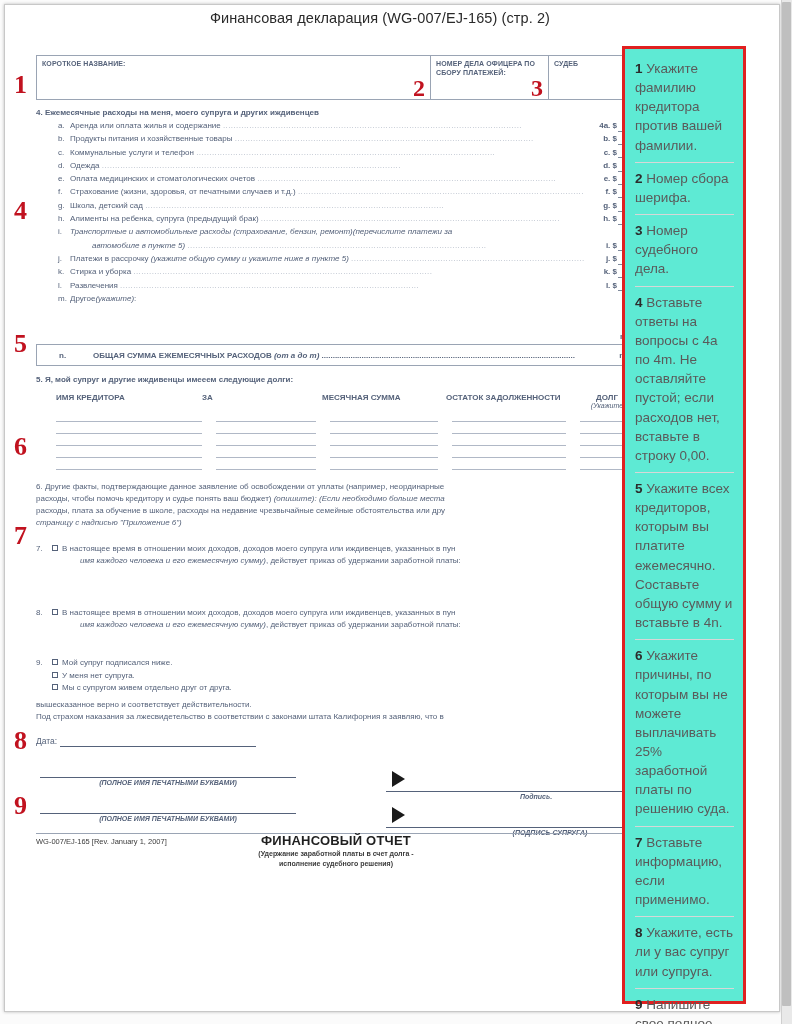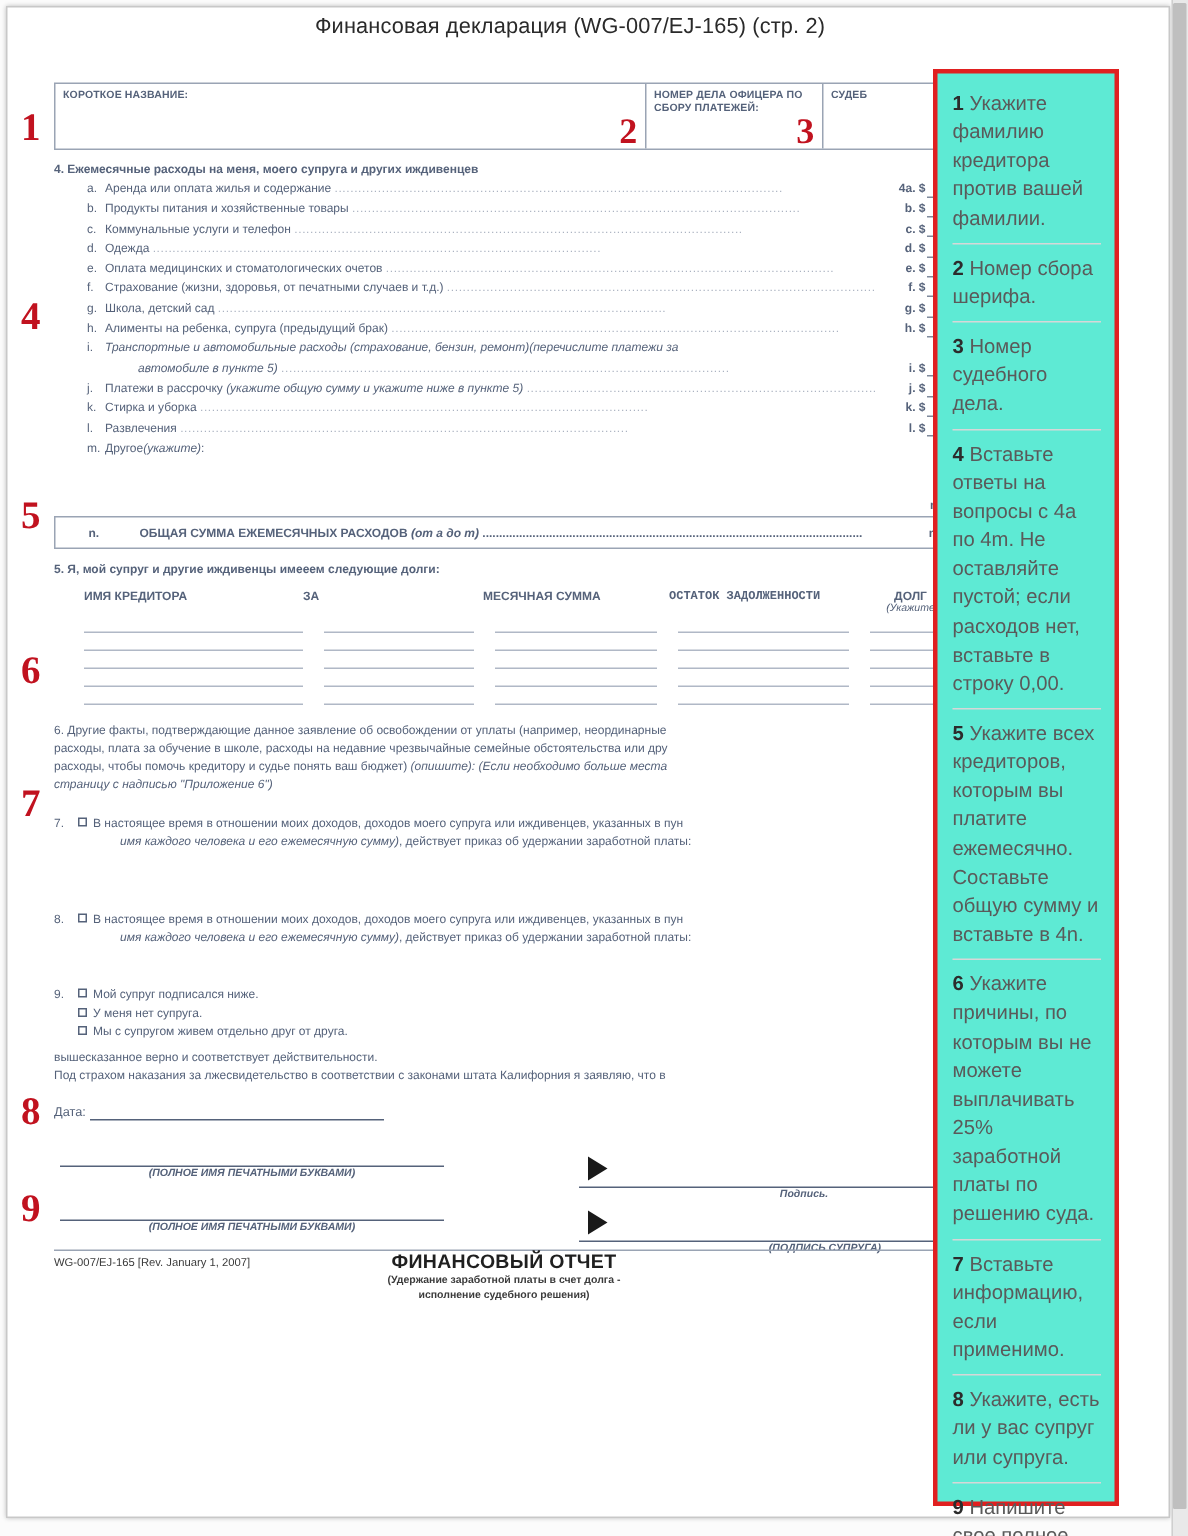--- a/index.html
+++ b/index.html
@@ -190,21 +190,21 @@
   .debt-head {
     display: flex;
     margin-top: 9px;
     font-size: 8px;
     font-weight: bold;
     color: #55627a;
   }
   .dh-1 { width: 166px; padding-left: 20px; }
   .dh-2 { width: 120px; }
   .dh-3 { width: 124px; }
-  .dh-4 { width: 132px; font-family: Liberation Mono, monospace; }
+  .dh-4 { width: 132px; }
   .dh-5 { width: 58px; text-align: center; }
   .dh-5 .sub { font-weight: normal; font-style: italic; font-size: 7px; display: block; }
   .debt-rows { margin-top: 12px; }
   .debt-row { display: flex; margin-bottom: 11px; }
   .dcell { height: 1px; border-bottom: 1px solid #b0b8c6; margin-right: 14px; }
   .dc-1 { width: 152px; margin-left: 20px; }
   .dc-2 { width: 104px; }
   .dc-3 { width: 112px; }
   .dc-4 { width: 118px; }
   .dc-5 { width: 44px; }
@@ -524,24 +524,24 @@
         <span class="dcell dc-1"></span>
         <span class="dcell dc-2"></span>
         <span class="dcell dc-3"></span>
         <span class="dcell dc-4"></span>
         <span class="dcell dc-5"></span>
       </div>
     </div>
 
     <div class="para6">
       <div>6. Другие факты, подтверждающие данное заявление об освобождении от уплаты (например, неординарные</div>
-      <div>расходы, плата за обучение в школе, расходы на недавние чрезвычайные семейные обстоятельства или дру</div>
       <div>
         <span>расходы, чтобы помочь кредитору и судье понять ваш бюджет) </span><span class="italic">(опишите): (Если необходимо больше места</span>
       </div>
+      <div>расходы, плата за обучение в школе, расходы на недавние чрезвычайные семейные обстоятельства или дру</div>
       <div class="italic">страницу с надписью "Приложение 6")</div>
     </div>
 
     <div class="chk-item">
       <span class="chk-num">7.</span>
       <span class="chk-box"></span>
       <span class="chk-text">
         <span>В настоящее время в отношении моих доходов, доходов моего супруга или иждивенцев, указанных в пун</span>
         <span class="l2"><span>имя каждого человека и его ежемесячную сумму)</span><span class="reg">, действует приказ об удержании заработной платы:</span></span>
       </span>

